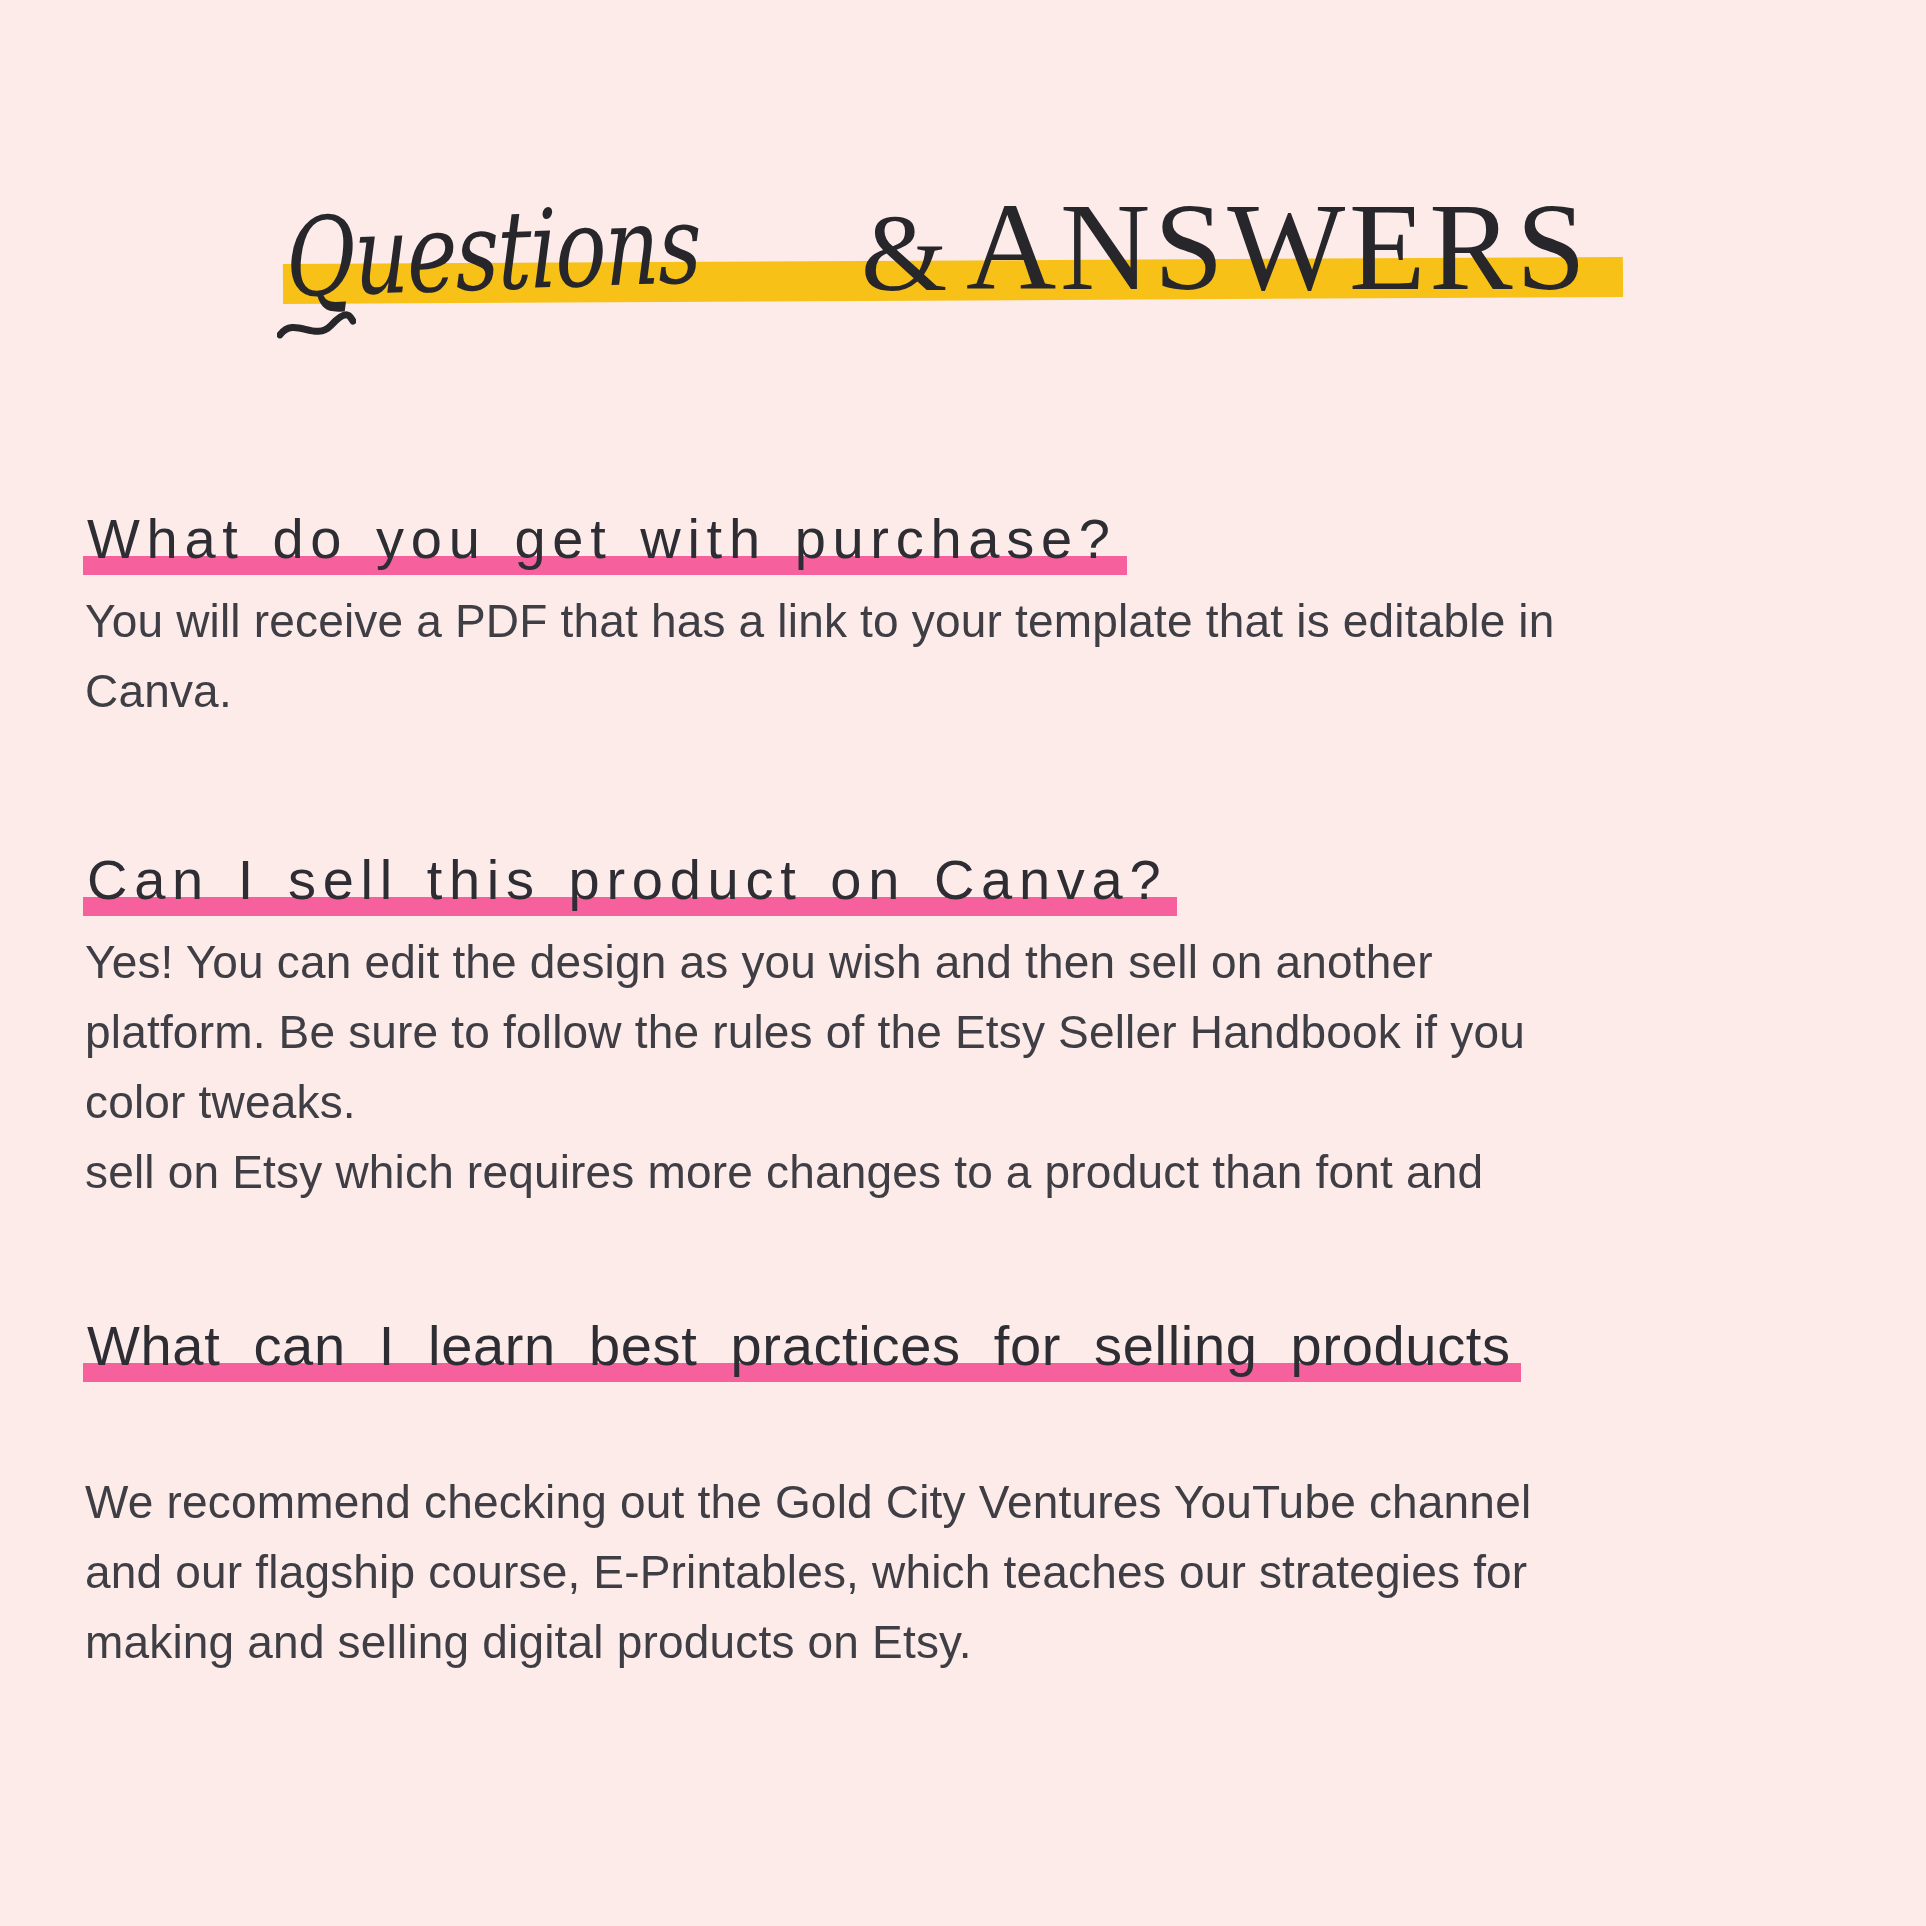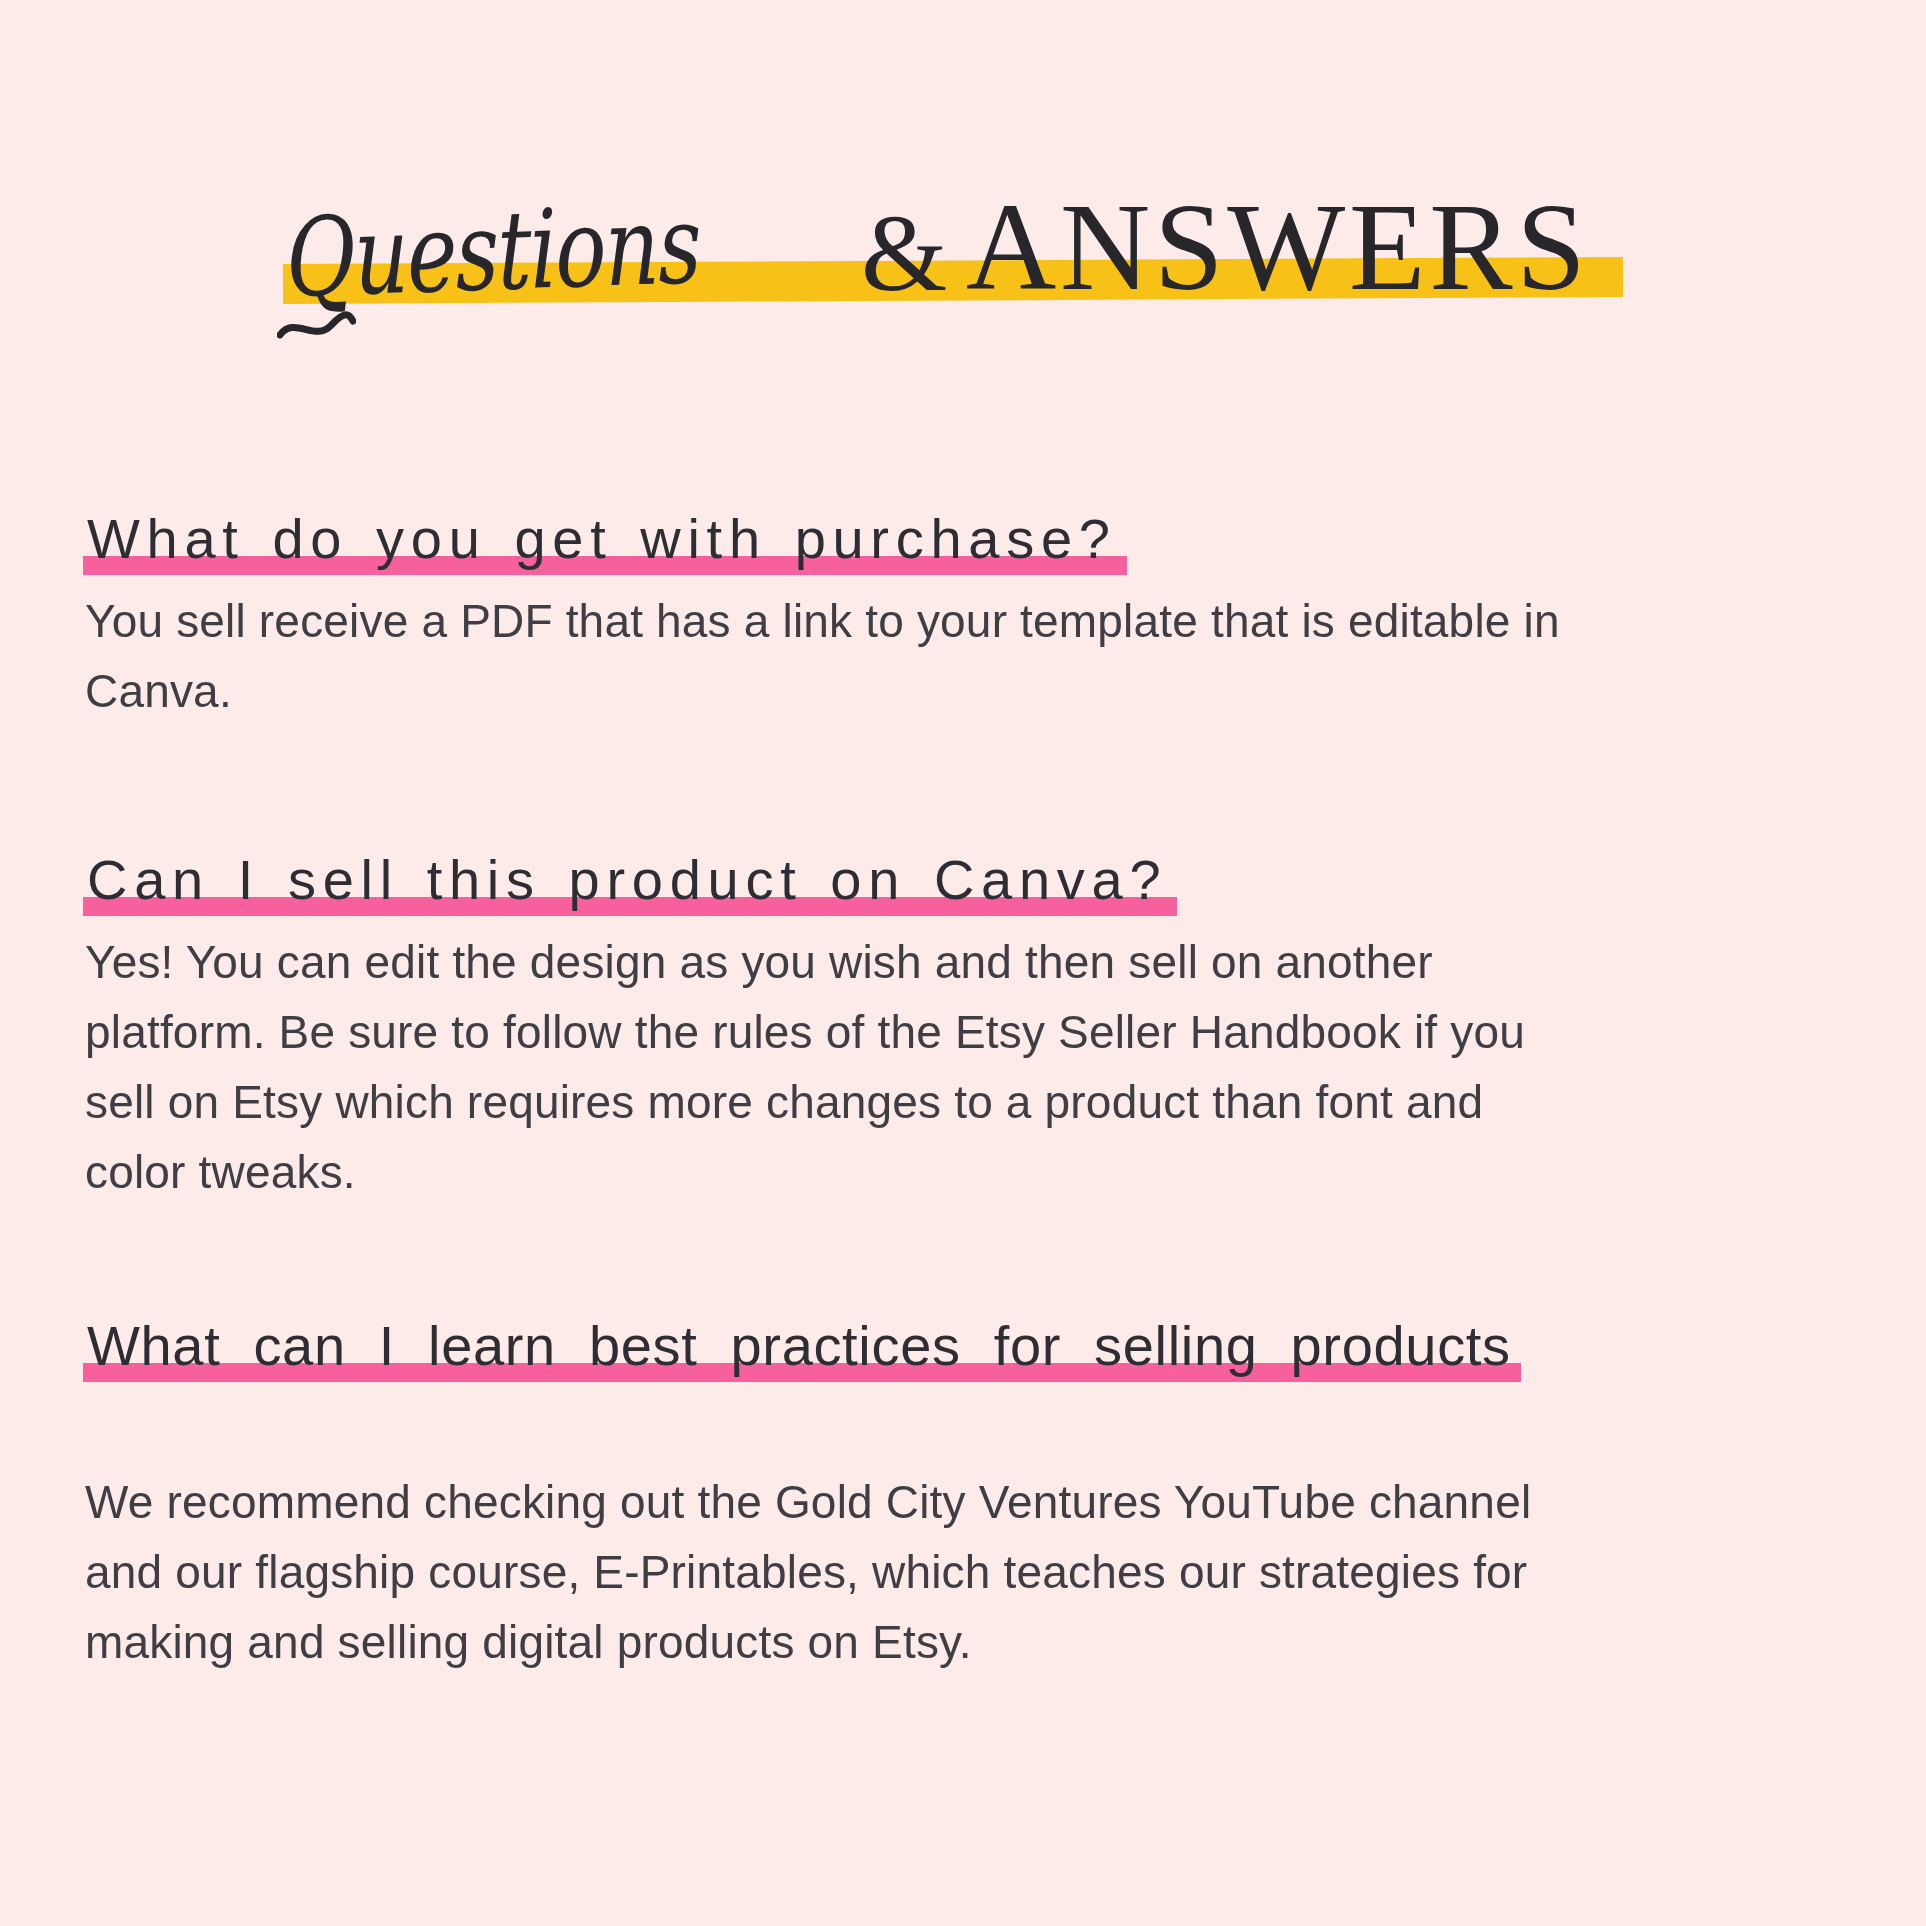--- a/index.html
+++ b/index.html
@@ -106,32 +106,32 @@
   <svg class="title-flourish" width="79" height="36" viewBox="0 0 80 36" fill="none" xmlns="http://www.w3.org/2000/svg">
     <path d="M3 26 C 18 6, 38 34, 55 16 S 74 8, 77 12" stroke="#26262b" stroke-width="7" stroke-linecap="round" fill="none"></path>
   </svg>
   <div class="title-amp">&amp;</div>
   <div class="title-caps">ANSWERS</div>
 
   <div class="question q1">
       <span class="line">What do you get with purchase?</span>
     </div>
   <div class="answer a1">
-      <span class="line">You sell receive a PDF that has a link to your template that is editable in</span>
+      <span class="line">You will receive a PDF that has a link to your template that is editable in</span>
       <span class="line">Canva.</span>
     </div>
 
   <div class="question q2">
       <span class="line">Can I sell this product on Canva?</span>
     </div>
   <div class="answer a2">
       <span class="line">Yes! You can edit the design as you wish and then sell on another</span>
       <span class="line">platform. Be sure to follow the rules of the Etsy Seller Handbook if you</span>
+      <span class="line">color tweaks.</span>
       <span class="line">sell on Etsy which requires more changes to a product than font and</span>
-      <span class="line">color tweaks.</span>
     </div>
 
   <div class="question q3">
       <span class="line">What can I learn best practices for selling products</span>
     </div>
   <div class="answer a3">
       <span class="line">We recommend checking out the Gold City Ventures YouTube channel</span>
       <span class="line">and our flagship course, E-Printables, which teaches our strategies for</span>
       <span class="line">making and selling digital products on Etsy.</span>
     </div>

